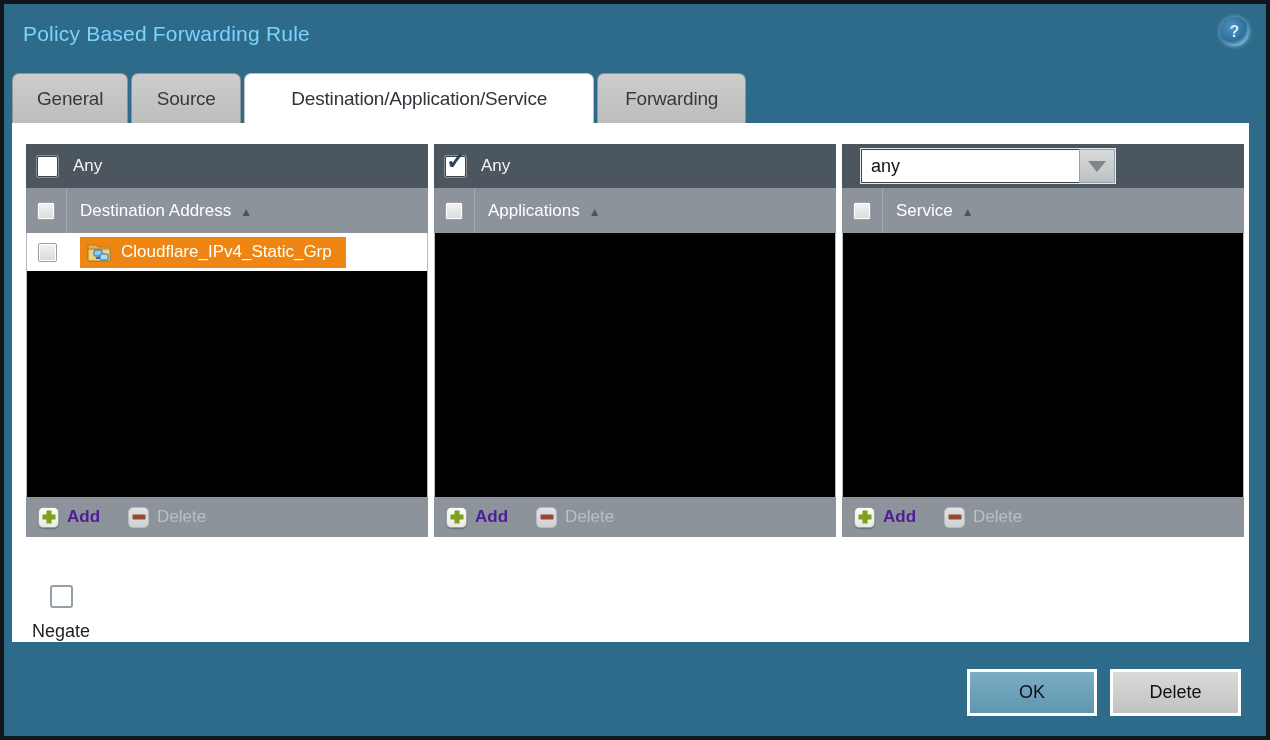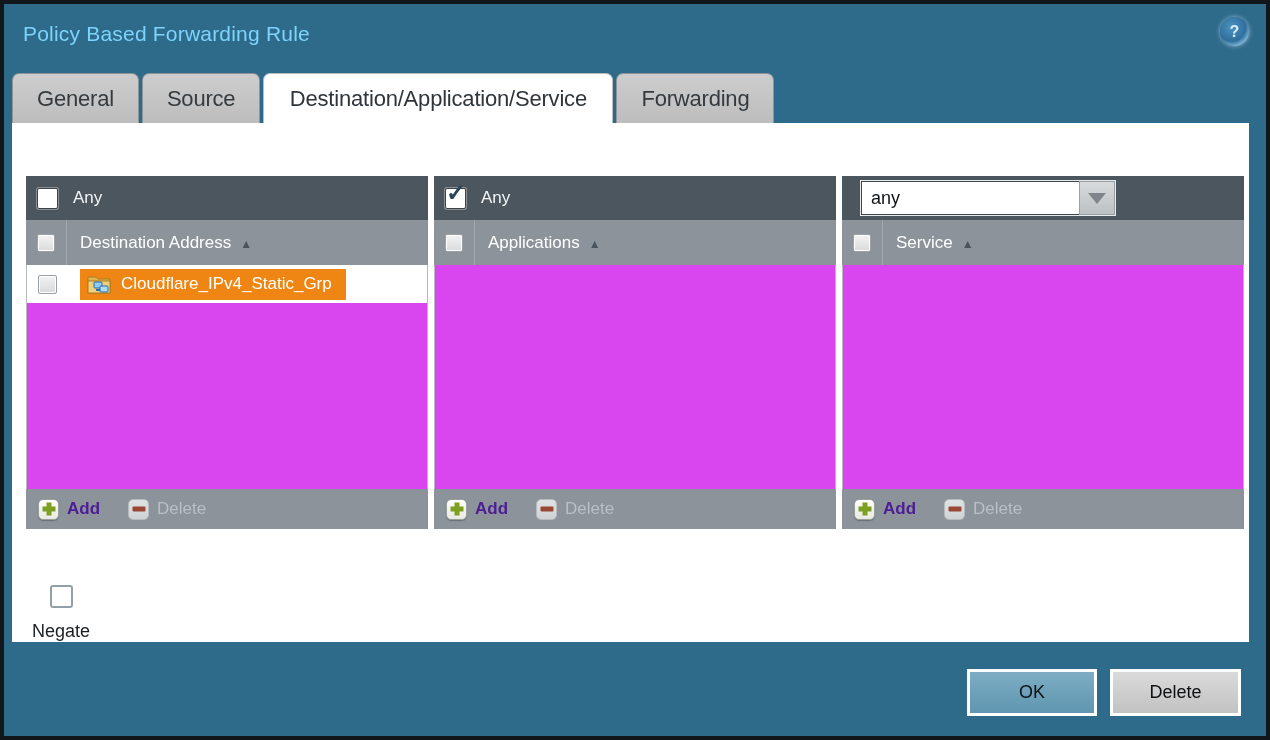--- a/index.html
+++ b/index.html
@@ -28,39 +28,39 @@
   
   .tab-bar {
     position:absolute; top:69px; left:8px; height:50px;
     display:flex; gap:3px; align-items:flex-end; z-index:2;
   }
   .tab {
     height:50px; line-height:50px; text-align:center;
     background:linear-gradient(#cdcdcd,#bdbdbd);
     border:1px solid #8f9496; border-bottom:none;
     border-radius:7px 7px 0 0;
-    font-size:22px; color:#343a3e; padding:0 24px; letter-spacing:-0.2px;
+    font-size:19px; color:#343a3e; padding:0 24px; letter-spacing:-0.2px;
     cursor:pointer; white-space:nowrap;
   }
   .tab.active {
     background:#ffffff; border-color:#b9bdbf; color:#2f353a; height:50px;
   }
   .tab-general { min-width:116px; }
   .tab-source  { min-width:110px;text-align:center; }
   .tab-das     { min-width:350px; }
   .tab-fwd     { min-width:149px; }
 
   
   .content {
     position:absolute; top:119px; left:8px; width:1237px; height:519px;
     background:#ffffff; z-index:1;
   }
 
   .columns { position:absolute; top:21px; left:14px; display:flex; gap:6px; }
-  .column  { width:402px;margin-top:32px; }
+  .column  { width:402px; }
 
   .col-top {
     height:44px; background:#4b565e; display:flex; align-items:center;
     padding-left:11px; gap:15px;
   }
   .col-top .any-label { color:#f1f4f6; font-size:17px; }
 
   .col-sub {
     height:45px; background:#8c939a; display:flex; align-items:stretch;
   }
@@ -68,21 +68,21 @@
     width:41px; display:flex; align-items:center; justify-content:center;
     border-right:1px solid #a2a8ae;
   }
   .sub-label {
     display:flex; align-items:center; padding-left:13px;
     color:#ffffff; font-size:17px; gap:9px;
   }
   .sort-arrow { color:#49545e; font-size:12px; position:relative; top:1px; }
 
   .col-body {
-    height:224px; background:#d946ef;
+    height:264px; background:#000000;
     border-left:1px solid #b4babe; border-right:1px solid #b4babe;
     position:relative; overflow:hidden;
   }
 
   .col-footer {
     height:40px; background:#8c939a; display:flex; align-items:center;
     padding-left:12px; gap:28px;
   }
   .action { display:flex; align-items:center; gap:8px; cursor:pointer; }
   .action-label { font-size:17px; }

